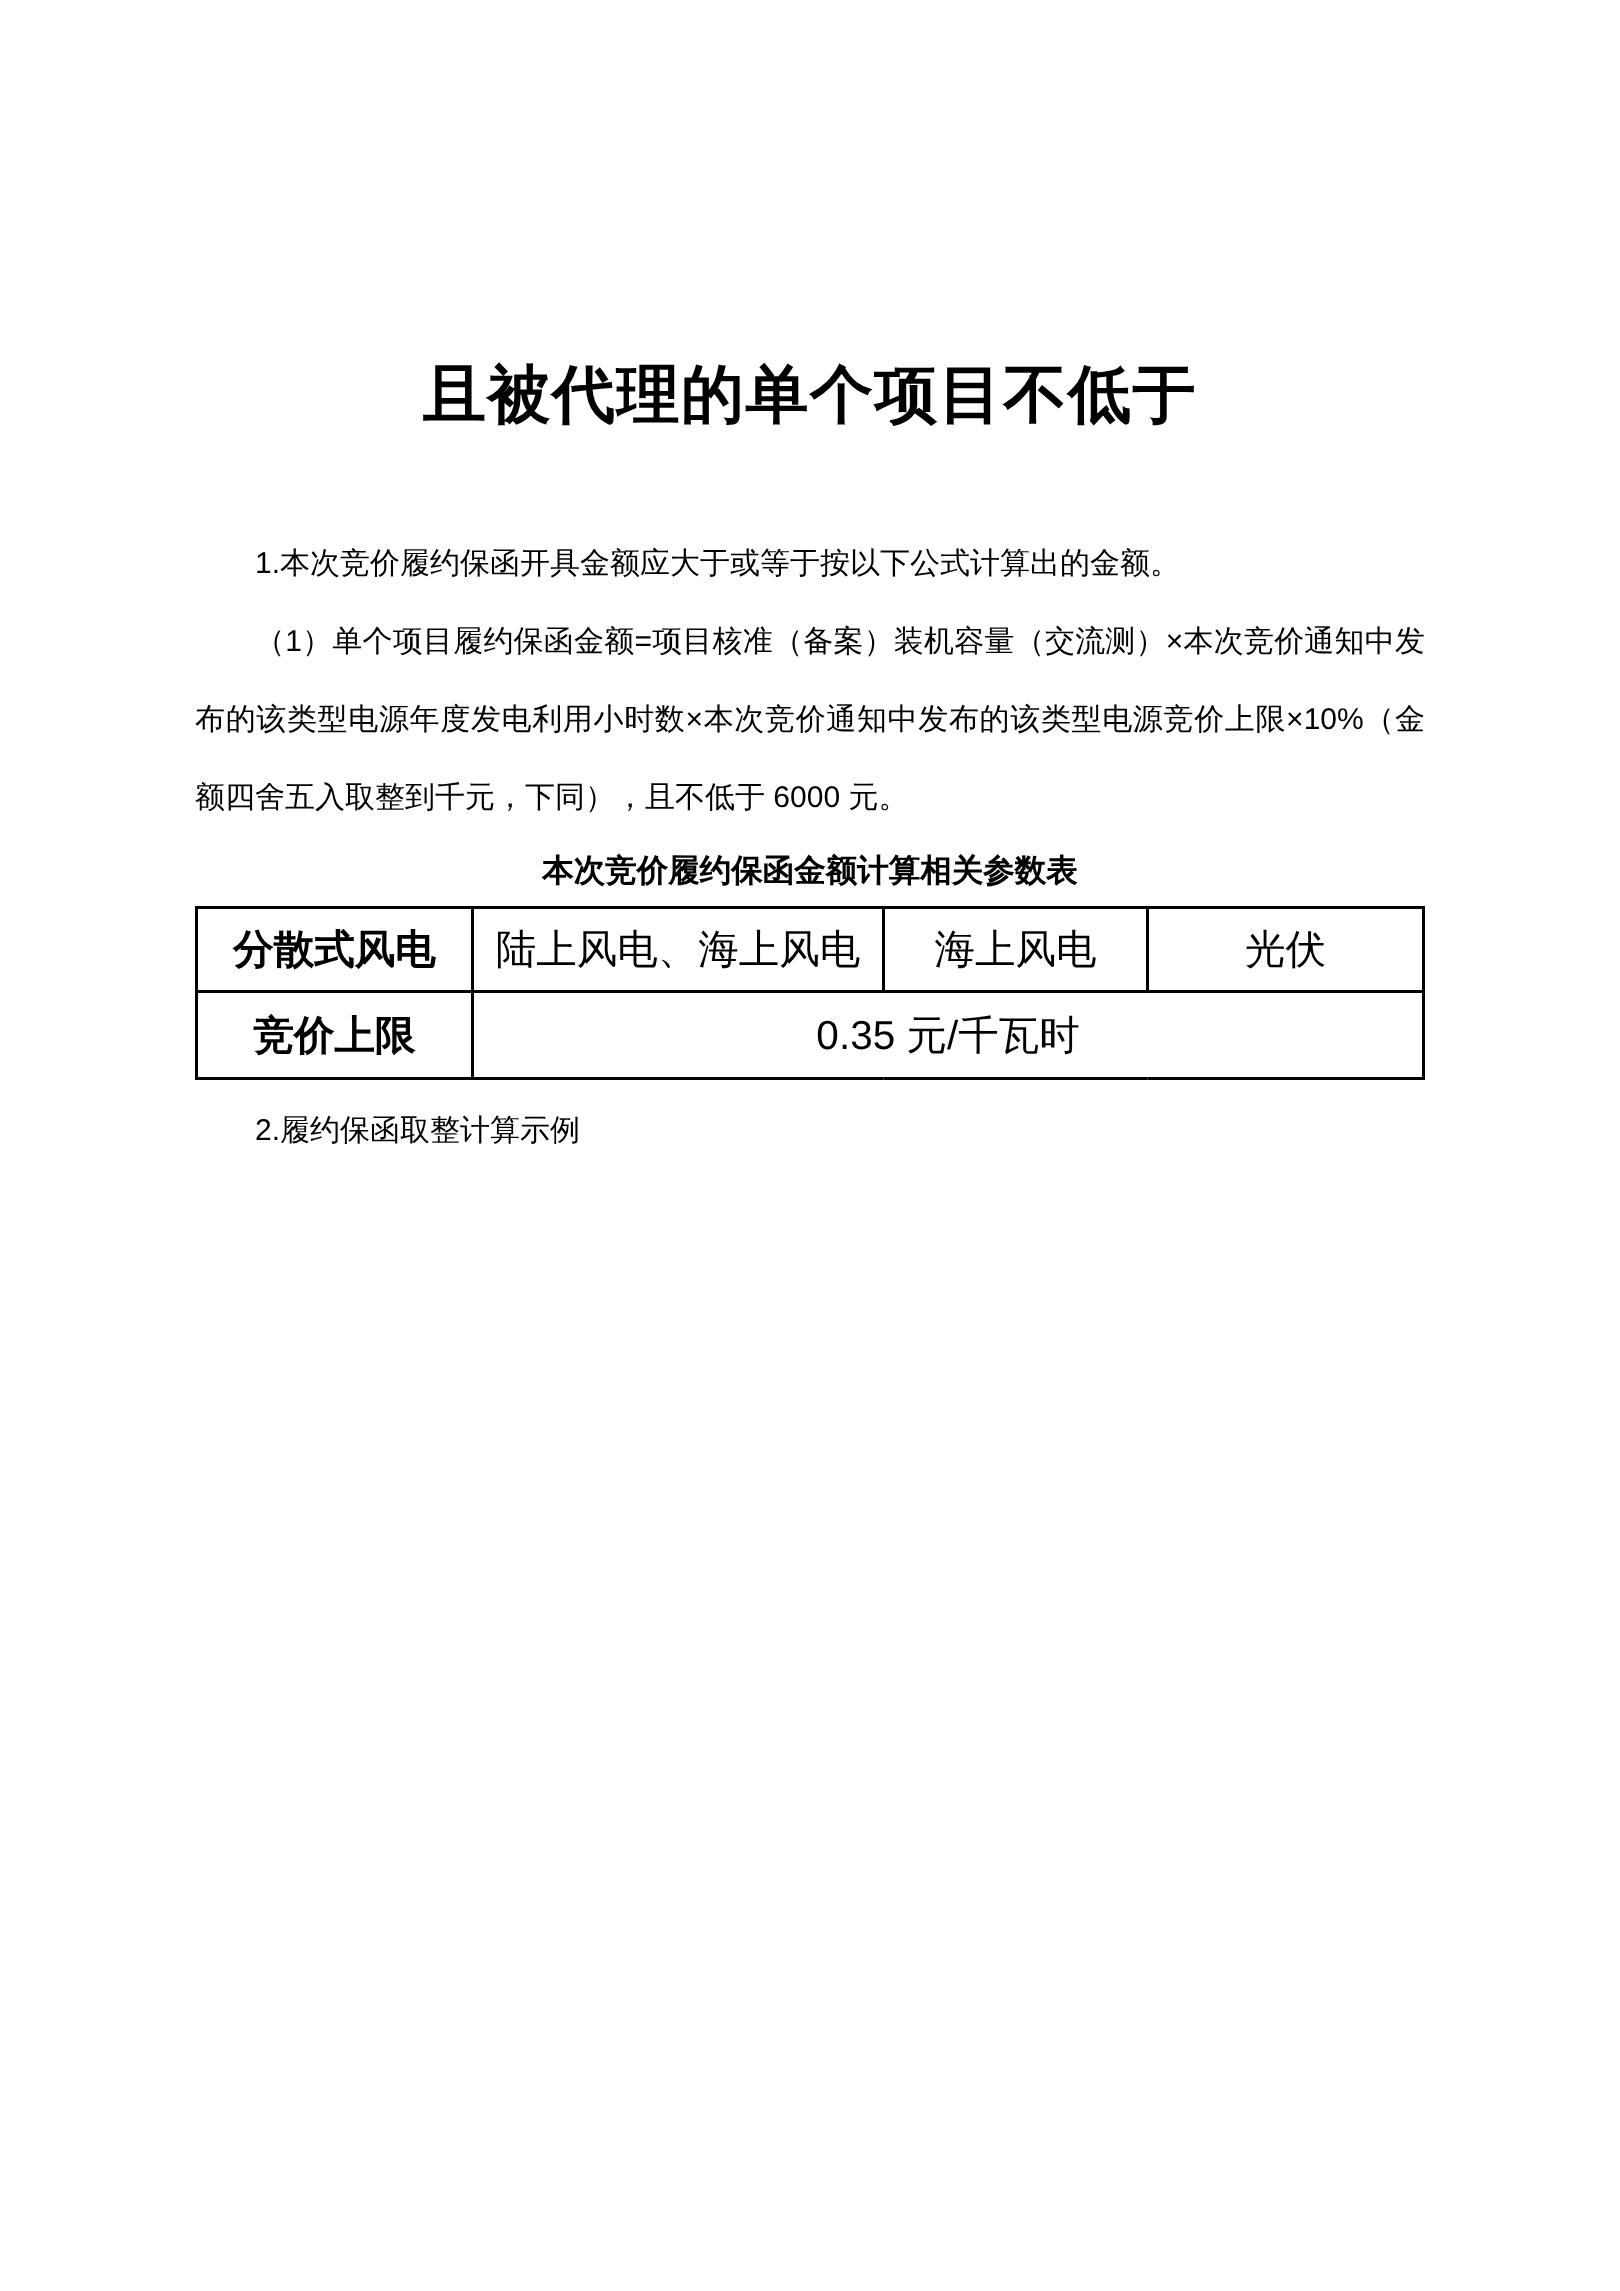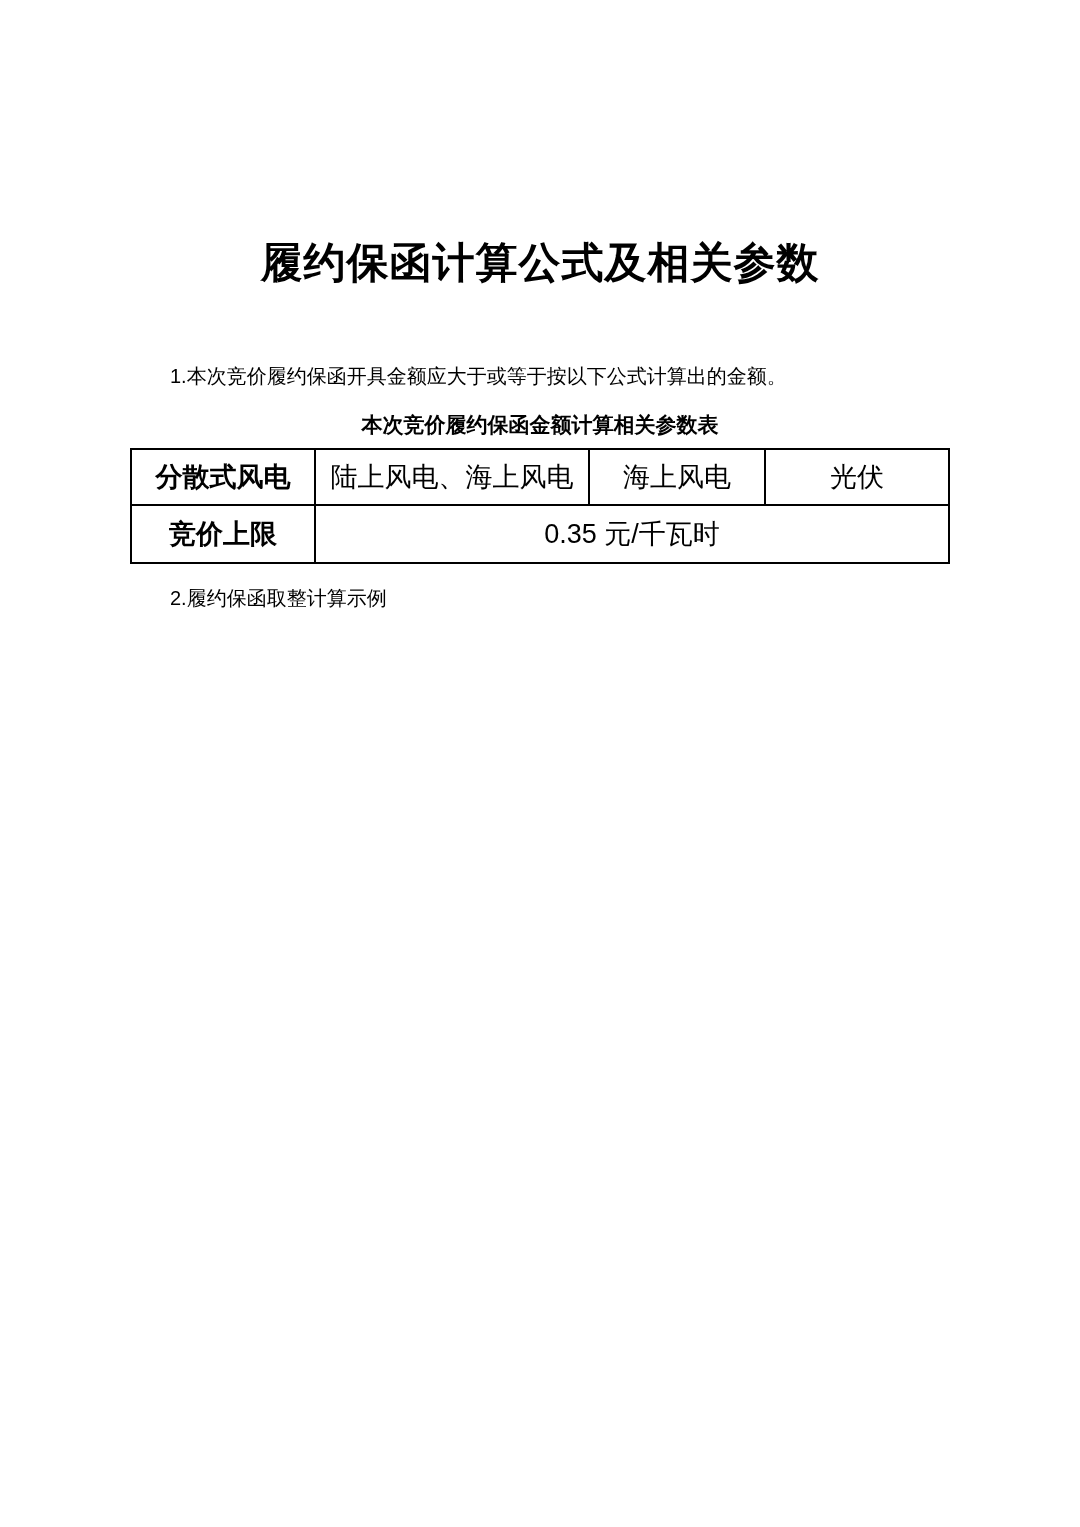--- a/index.html
+++ b/index.html
@@ -78,26 +78,27 @@
   .col-c     { width: 22.5%; }
   .section2 {
     margin-top: 8px;
   }
 </style>
 </head>
 <body>
 
 <div class="page">
 
-  <h1 class="doc-title">履约保函计算公式及相关参数</h1>
+  <h1 class="doc-title">且被代理的单个项目不低于</h1>
 
   <div class="content">
 
     <p class="para">1.本次竞价履约保函开具金额应大于或等于按以下公式计算出的金额。</p>
 
+    <p class="para">（1）单个项目履约保函金额=项目核准（备案）装机容量（交流测）×本次竞价通知中发布的该类型电源年度发电利用小时数×本次竞价通知中发布的该类型电源竞价上限×10%（金额四舍五入取整到千元，下同），且不低于 6000 元。</p>
 
 
     <p class="table-caption">本次竞价履约保函金额计算相关参数表</p>
 
     <table class="params">
       <colgroup>
         <col class="col-label">
         <col class="col-a">
         <col class="col-b">
         <col class="col-c">

